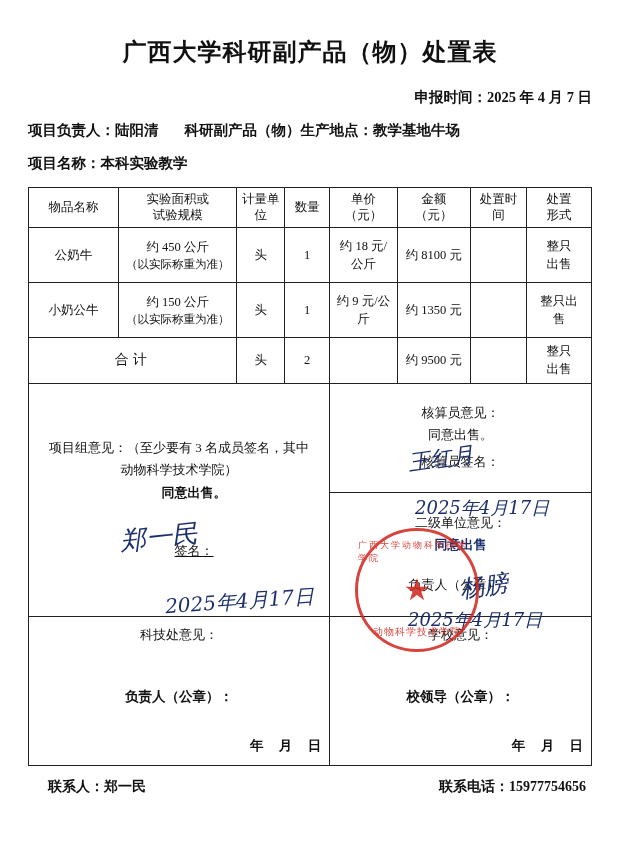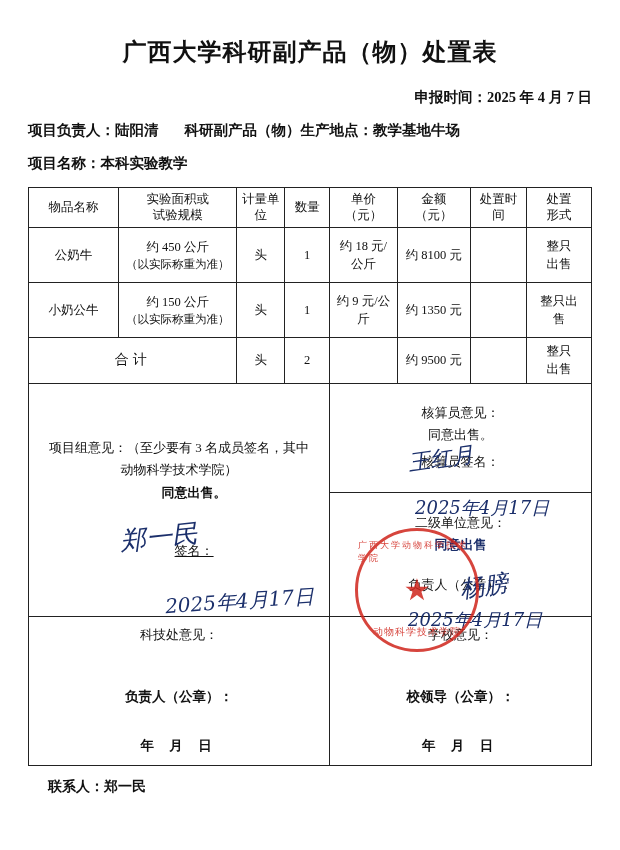--- a/index.html
+++ b/index.html
@@ -93,21 +93,21 @@
   .op-cell .bold { font-weight: bold; }
   .indent { padding-left: 30px; }
   .sign-line { margin-top: 36px; text-decoration: underline; }
   .center-line {
     text-align: center;
     margin-top: 40px;
     font-weight: bold;
     font-size: 13.5px;
   }
   .date-line {
-    text-align: center;
+    text-align: right;
     margin-top: 26px;
     font-size: 13.5px;
     letter-spacing: 6px;
     font-weight: bold;
   }
   .contact {
     display: flex;
     font-size: 14px;
     font-weight: bold;
     margin-top: 12px;
@@ -317,20 +317,23 @@
           <div class="date-line">年    月    日</div>
         </td>
       </tr>
     </tbody>
   </table>
 
   <div class="contact">
     <span class="left">
       <span>联系人：</span><span>郑一民</span>
     </span>
+    <span class="right">
+      <span>联系电话：</span><span>15977754656</span>
+    </span>
   </div>
 
   <div class="hw hw-blue" style="left:120px; top:520px; font-size:26px; transform: rotate(-6deg);">郑一民</div>
   <div class="hw hw-blue" style="left:165px; top:588px; font-size:20px; transform: rotate(-4deg);">2025年4月17日</div>
 
   <div class="hw hw-blue" style="left:408px; top:444px; font-size:22px; transform: rotate(-8deg);">王红月</div>
   <div class="hw hw-blue" style="left:415px; top:496px; font-size:18px;">2025年4月17日</div>
 
   <div class="hw hw-blue" style="left:460px; top:570px; font-size:24px; transform: rotate(-8deg);">杨膀</div>
   <div class="hw hw-blue" style="left:408px; top:608px; font-size:18px;">2025年4月17日</div>

